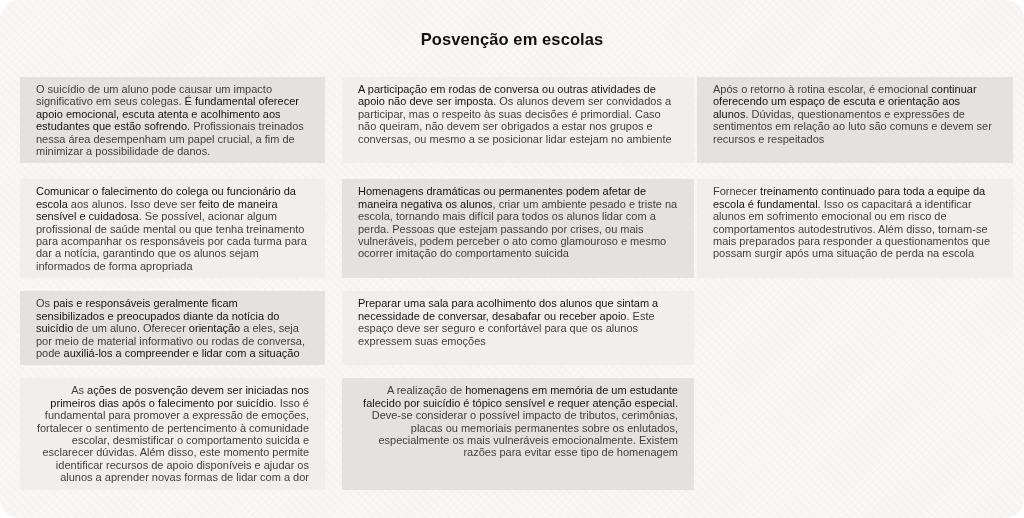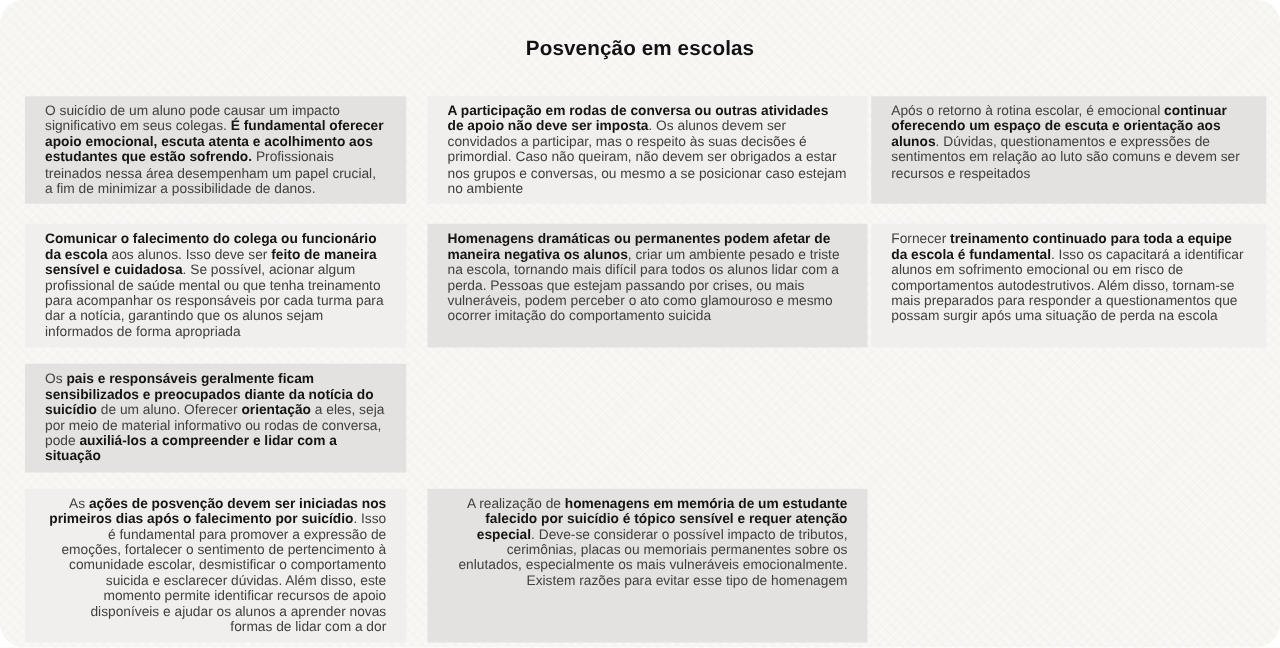--- a/index.html
+++ b/index.html
@@ -26,35 +26,36 @@
     display:grid;
     grid-template-columns:305px 17px 352px 3px 316px;
     grid-template-rows:auto 16px auto 13px auto 13px auto;
   }
   .cell{
     padding:6px 16px 6px 16px;
     font-size:11px;line-height:12.4px;
     color:#3f3f3f;
     box-sizing:border-box;
   }
-  .cell .b{font-weight:700;color:#141414;}
+  .cell .b{font-weight:400;color:#141414;}
   .shade-dark{background:#e3e2e0;}
   .shade-light{background:#f0efed;}
   .c1{grid-column:1;} .c2{grid-column:3;} .c3{grid-column:5;}
   .r1{grid-row:1;} .r2{grid-row:3;} .r3{grid-row:5;} .r4{grid-row:7;text-align:right;}
 </style>
 </head>
 <body>
 
 <div class="page">
   <div class="title">Posvenção em escolas</div>
   <div class="grid">
       <div class="cell shade-dark r1 c1"><span>O suicídio de um aluno pode causar um impacto significativo em seus colegas. </span><span class="b">É fundamental oferecer apoio emocional, escuta atenta e acolhimento aos estudantes que estão sofrendo.</span><span> Profissionais treinados nessa área desempenham um papel crucial, a fim de minimizar a possibilidade de danos.</span></div>
-      <div class="cell shade-light r1 c2"><span class="b">A participação em rodas de conversa ou outras atividades de apoio não deve ser imposta</span><span>. Os alunos devem ser convidados a participar, mas o respeito às suas decisões é primordial. Caso não queiram, não devem ser obrigados a estar nos grupos e conversas, ou mesmo a se posicionar caso estejam no ambiente</span></div>
+      <div class="cell shade-light r1 c2"><span class="b">A participação em rodas de conversa ou outras atividades de apoio não deve ser imposta</span><span>. Os alunos devem ser convidados a participar, mas o respeito às suas decisões é primordial. Caso não queiram, não devem ser obrigados a estar nos grupos e conversas, ou mesmo a se posicionar lidar estejam no ambiente</span></div>
       <div class="cell shade-dark r1 c3"><span>Após o retorno à rotina escolar, é emocional </span><span class="b">continuar oferecendo um espaço de escuta e orientação aos alunos</span><span>. Dúvidas, questionamentos e expressões de sentimentos em relação ao luto são comuns e devem ser recursos e respeitados</span></div>
       <div class="cell shade-light r2 c1"><span class="b">Comunicar o falecimento do colega ou funcionário da escola</span><span> aos alunos. Isso deve ser </span><span class="b">feito de maneira sensível e cuidadosa</span><span>. Se possível, acionar algum profissional de saúde mental ou que tenha treinamento para acompanhar os responsáveis por cada turma para dar a notícia, garantindo que os alunos sejam informados de forma apropriada</span></div>
       <div class="cell shade-dark r2 c2"><span class="b">Homenagens dramáticas ou permanentes podem afetar de maneira negativa os alunos</span><span>, criar um ambiente pesado e triste na escola, tornando mais difícil para todos os alunos lidar com a perda. Pessoas que estejam passando por crises, ou mais vulneráveis, podem perceber o ato como glamouroso e mesmo ocorrer imitação do comportamento suicida</span></div>
       <div class="cell shade-light r2 c3"><span>Fornecer </span><span class="b">treinamento continuado para toda a equipe da escola é fundamental</span><span>. Isso os capacitará a identificar alunos em sofrimento emocional ou em risco de comportamentos autodestrutivos. Além disso, tornam-se mais preparados para responder a questionamentos que possam surgir após uma situação de perda na escola</span></div>
       <div class="cell shade-dark r3 c1"><span>Os </span><span class="b">pais e responsáveis geralmente ficam sensibilizados e preocupados diante da notícia do suicídio</span><span> de um aluno. Oferecer </span><span class="b">orientação</span><span> a eles, seja por meio de material informativo ou rodas de conversa, pode </span><span class="b">auxiliá-los a compreender e lidar com a situação</span></div>
+      <div class="cell shade-light r3 c2"><span class="b">Preparar uma sala para acolhimento dos alunos que sintam a necessidade de conversar, desabafar ou receber apoio</span><span>. Este espaço deve ser seguro e confortável para que os alunos expressem suas emoções</span></div>
       <div class="cell shade-light r4 c1"><span>As </span><span class="b">ações de posvenção devem ser iniciadas nos primeiros dias após o falecimento por suicídio</span><span>. Isso é fundamental para promover a expressão de emoções, fortalecer o sentimento de pertencimento à comunidade escolar, desmistificar o comportamento suicida e esclarecer dúvidas. Além disso, este momento permite identificar recursos de apoio disponíveis e ajudar os alunos a aprender novas formas de lidar com a dor</span></div>
       <div class="cell shade-dark r4 c2"><span>A realização de </span><span class="b">homenagens em memória de um estudante falecido por suicídio é tópico sensível e requer atenção especial</span><span>. Deve-se considerar o possível impacto de tributos, cerimônias, placas ou memoriais permanentes sobre os enlutados, especialmente os mais vulneráveis emocionalmente. Existem razões para evitar esse tipo de homenagem</span></div>
     </div>
 </div>
 
 </body></html>

